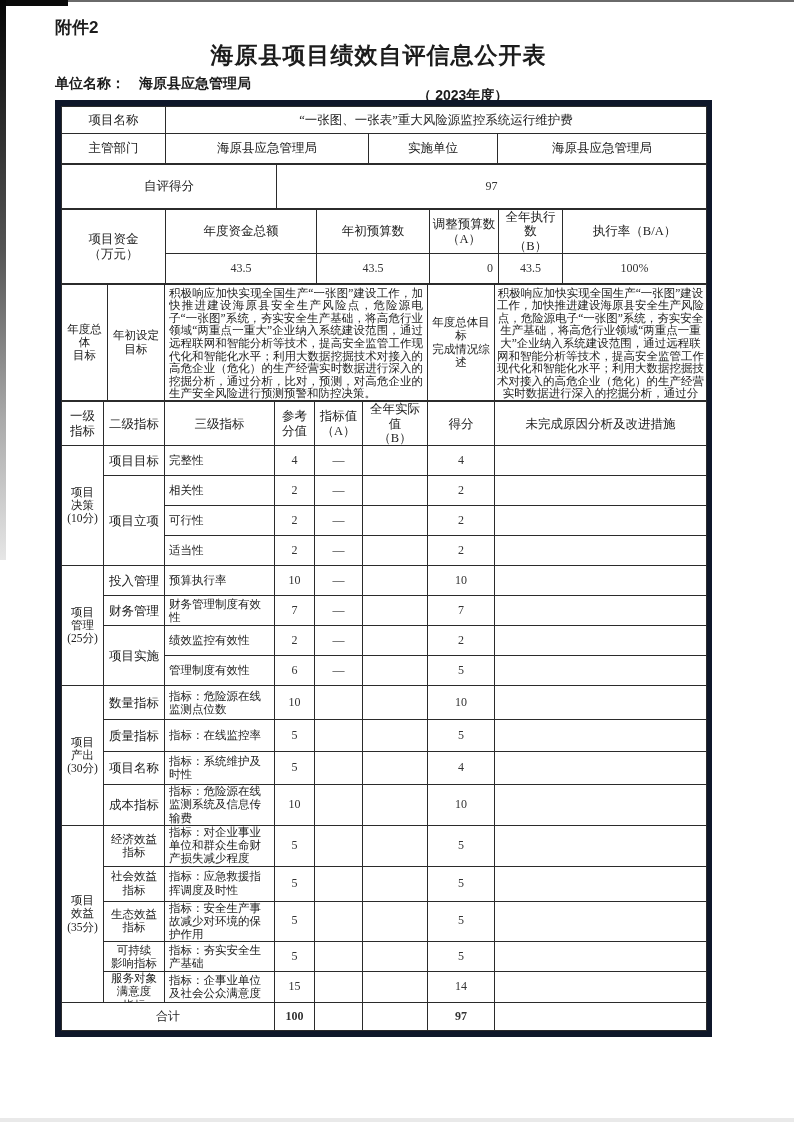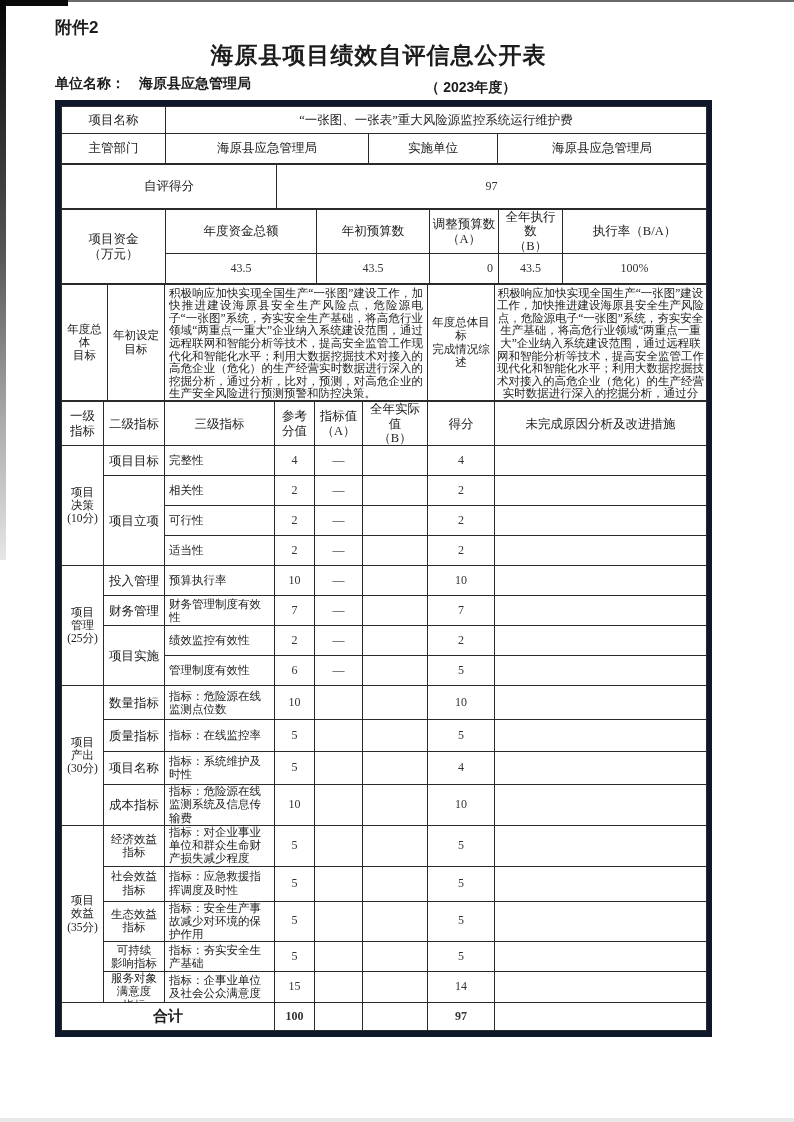--- a/index.html
+++ b/index.html
@@ -15,34 +15,34 @@
   .scan-bottom{position:absolute;left:0;bottom:0;width:794px;height:4px;background:#e9e9e9;}
   .scan-right{position:absolute;right:0;top:0;width:1px;height:1122px;background:#d6d6d6;}
 
   .attach{position:absolute;left:55px;top:16px;font-family:"Liberation Sans","DejaVu Sans",sans-serif;
     font-weight:bold;font-size:17px;}
   .doc-title{position:absolute;left:55px;top:40px;width:647px;text-align:center;
     font-family:"Liberation Sans","DejaVu Sans",sans-serif;font-weight:bold;font-size:23px;letter-spacing:1px;}
   .unit-line{position:absolute;left:55px;top:75px;width:647px;height:18px;
     font-family:"Liberation Sans","DejaVu Sans",sans-serif;font-weight:bold;font-size:14px;}
   .unit-line .unit-name{margin-left:14px;}
-  .unit-line .year{position:absolute;left:56%;top:4px;margin-left:8px;}
+  .unit-line .year{position:absolute;left:56%;top:12px;}
 
   .tables{position:absolute;left:55px;top:100px;width:645px;border:6px solid #0f172a;}
   table{border-collapse:collapse;table-layout:fixed;width:100%;}
   td{border:1px solid #2b2b2b;vertical-align:middle;text-align:center;
      padding:0 2px;font-size:12.5px;line-height:1.15;overflow:hidden;}
   .pre{white-space:pre-line;}
   .left{text-align:left;padding-left:4px;padding-right:4px;}
   .right{text-align:right;padding-right:5px;}
   .small{font-size:11.5px;}
   .goal-text{height:112px;overflow:hidden;text-align:justify;font-size:11.5px;line-height:12.6px;}
   .goal-text-r{height:112px;overflow:hidden;text-align:center;font-size:11.5px;line-height:12.6px;}
   .clip2{height:30px;overflow:hidden;}
-  .total-label{font-weight:bold;font-size:15px;}
+  .total-label{font-weight:normal;font-size:12px;}
   .num{font-size:12px;color:#333;}
 </style>
 </head>
 <body>
 
 <div class="page">
   <div class="scan-top"></div>
   <div class="scan-top-corner"></div>
   <div class="scan-left"></div>
   <div class="scan-bottom"></div>

